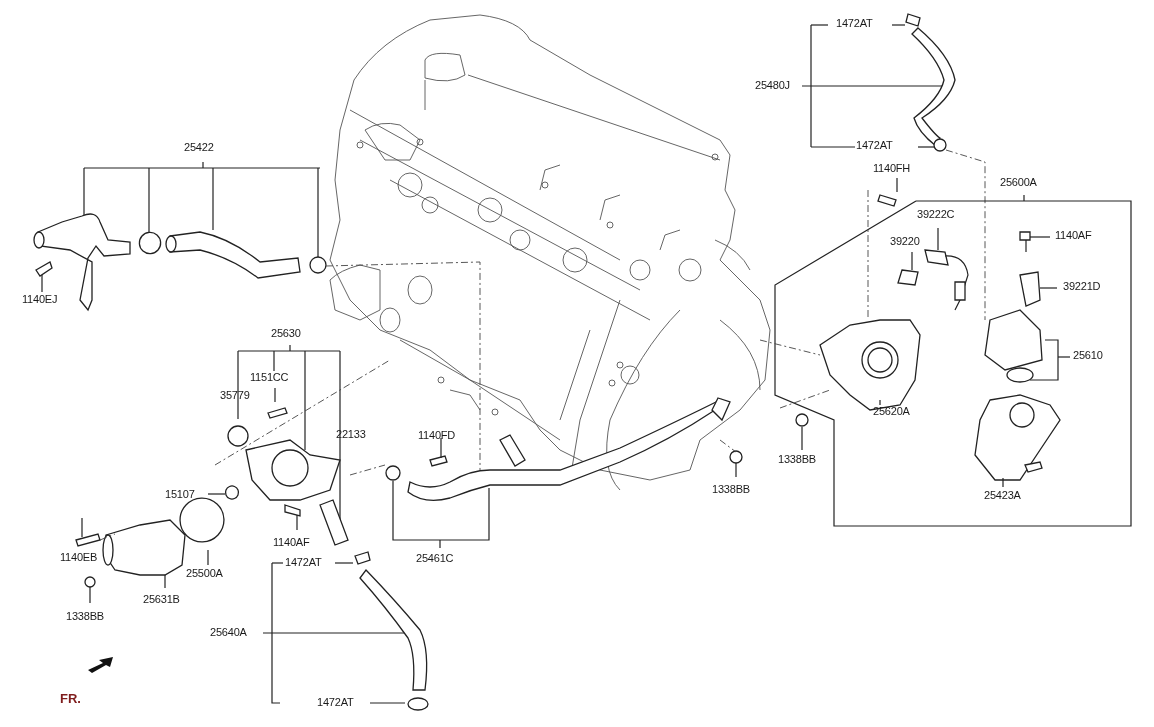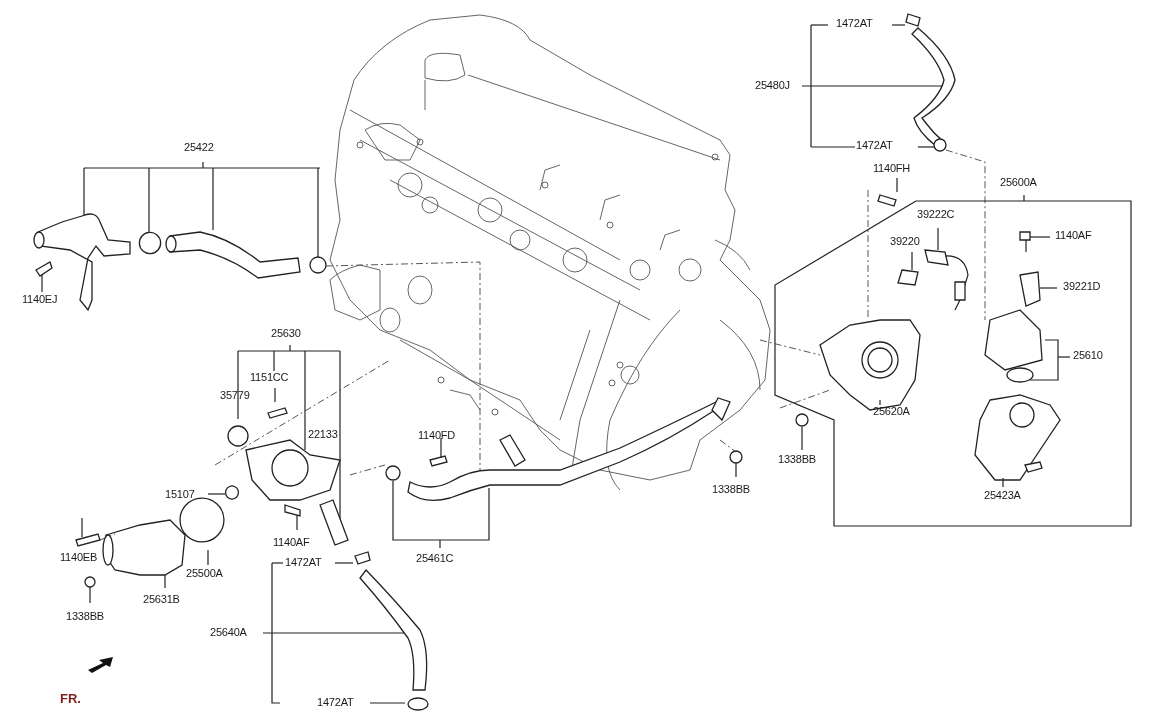--- a/index.html
+++ b/index.html
@@ -198,21 +198,21 @@
 <div class="lbl" style="left:1055px;top:230px;">1140AF</div>
 <div class="lbl" style="left:1063px;top:281px;">39221D</div>
 <div class="lbl" style="left:1073px;top:350px;">25610</div>
 <div class="lbl" style="left:873px;top:406px;">25620A</div>
 <div class="lbl" style="left:778px;top:454px;">1338BB</div>
 <div class="lbl" style="left:984px;top:490px;">25423A</div>
 
 <div class="lbl" style="left:271px;top:328px;">25630</div>
 <div class="lbl" style="left:250px;top:372px;">1151CC</div>
 <div class="lbl" style="left:220px;top:390px;">35779</div>
-<div class="lbl" style="left:308px;top:429px;text-align:center;">22133</div>
+<div class="lbl" style="left:336px;top:429px;text-align:center;">22133</div>
 <div class="lbl" style="left:418px;top:430px;">1140FD</div>
 <div class="lbl" style="left:712px;top:484px;">1338BB</div>
 <div class="lbl" style="left:165px;top:489px;">15107</div>
 <div class="lbl" style="left:60px;top:504px;margin-top:48px;">1140EB</div>
 <div class="lbl" style="left:273px;top:537px;">1140AF</div>
 <div class="lbl" style="left:186px;top:568px;">25500A</div>
 <div class="lbl" style="left:416px;top:553px;">25461C</div>
 <div class="lbl" style="left:66px;top:611px;">1338BB</div>
 <div class="lbl" style="left:143px;top:594px;">25631B</div>
 <div class="lbl" style="left:285px;top:557px;">1472AT</div>

